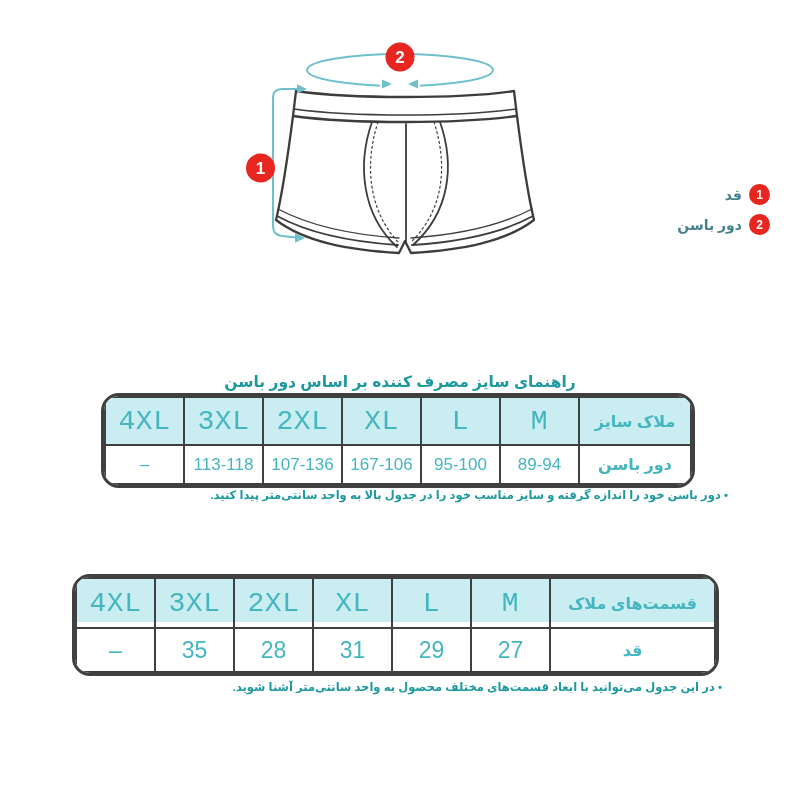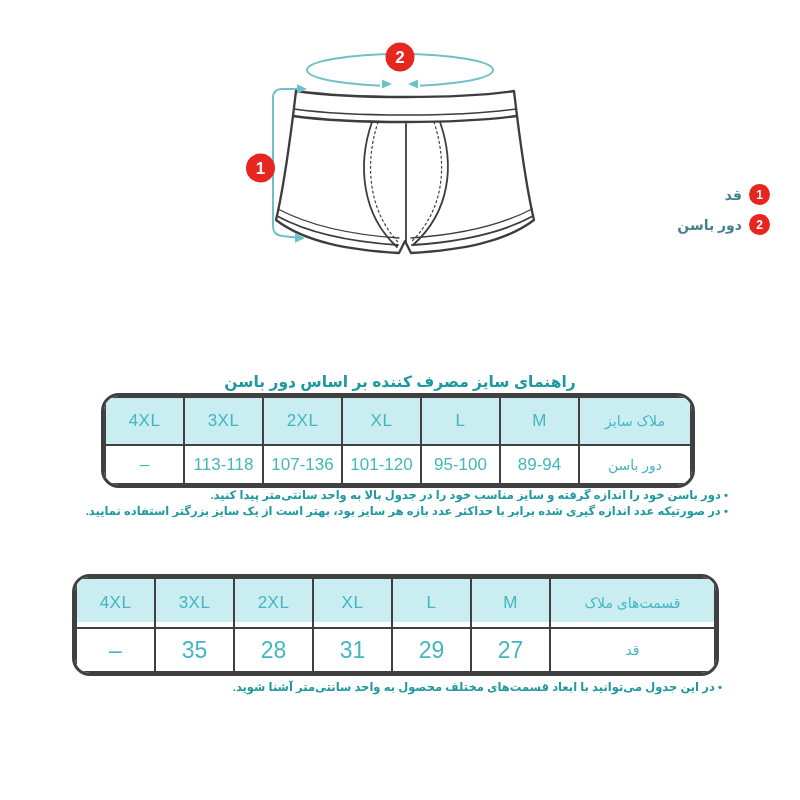--- a/index.html
+++ b/index.html
@@ -41,22 +41,22 @@
   .t1-wrap tr.head th { height:46px; background:#c9edf1; }
   .t1-wrap tr.data td { height:37px; }
   .t2-wrap tr.head th {
     height:48px;
     background-color:#ffffff;
     background-image:linear-gradient(#c9edf1,#c9edf1);
     background-repeat:no-repeat;
     background-size:100% calc(100% - 5px);
   }
   .t2-wrap tr.data td { height:42px; }
-  .size-cell { font-size:17px; font-weight:normal; color:#45b6c0; letter-spacing:0.5px; }
-  .label-cell { font-size:14px; font-weight:normal; color:#45b6c0; }
+  .size-cell { font-size:28px; font-weight:normal; color:#45b6c0; letter-spacing:0.5px;font-family:Liberation Mono, monospace; }
+  .label-cell { font-size:16px; font-weight:bold; color:#45b6c0; }
   .val-cell { font-size:17px; color:#45b6c0; direction:ltr; }
   .t2-wrap .val-cell { font-size:23px; }
 
   .notes {
     position:absolute; right:72px; width:716px; direction:rtl; text-align:right;
     font-size:11.5px; font-weight:bold; color:#1e99a0; line-height:16px;
   }
   .n1 { top:487px; }
   .n2 { top:669px; width:650px; right:78px;margin-top:10px; }
 </style>
@@ -138,32 +138,31 @@
         <th class="size-cell">L</th>
         <th class="size-cell">XL</th>
         <th class="size-cell">2XL</th>
         <th class="size-cell">3XL</th>
         <th class="size-cell">4XL</th>
       </tr>
       <tr class="data">
         <td class="label-cell">دور باسن</td>
         <td class="val-cell">89-94</td>
         <td class="val-cell">95-100</td>
-        <td class="val-cell">101-120</td>
+        <td class="val-cell">167-106</td>
         <td class="val-cell">107-136</td>
         <td class="val-cell">113-118</td>
         <td class="val-cell">–</td>
       </tr>
     </tbody>
       </table>
   </div>
 
   <div class="notes n1">
     <div>• دور باسن خود را اندازه گرفته و سایز مناسب خود را در جدول بالا به واحد سانتی‌متر پیدا کنید.</div>
-    <div>• در صورتیکه عدد اندازه گیری شده برابر با حداکثر عدد بازه هر سایز بود، بهتر است از یک سایز بزرگتر استفاده نمایید.</div>
   </div>
 
 
   <div class="tbl-wrap t2-wrap">
     <table dir="rtl">
       <colgroup>
           <col class="c-label">
           <col class="c-size">
           <col class="c-size">
           <col class="c-size">

